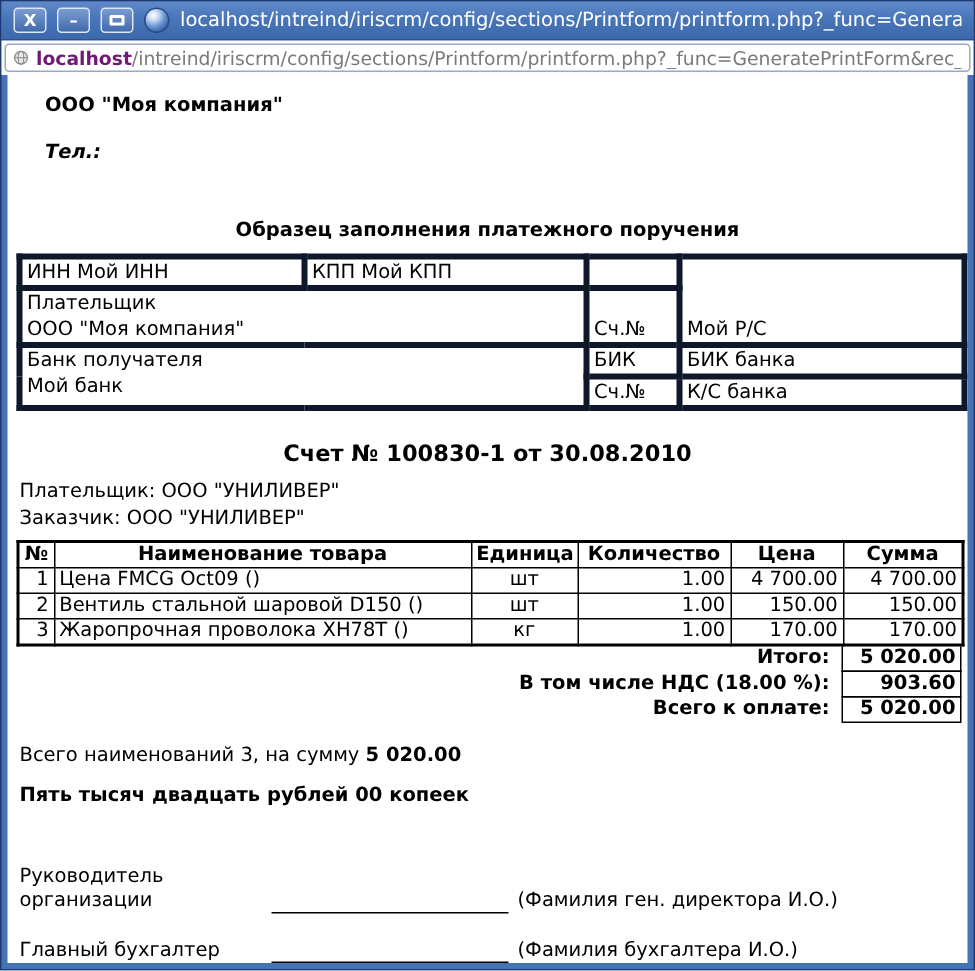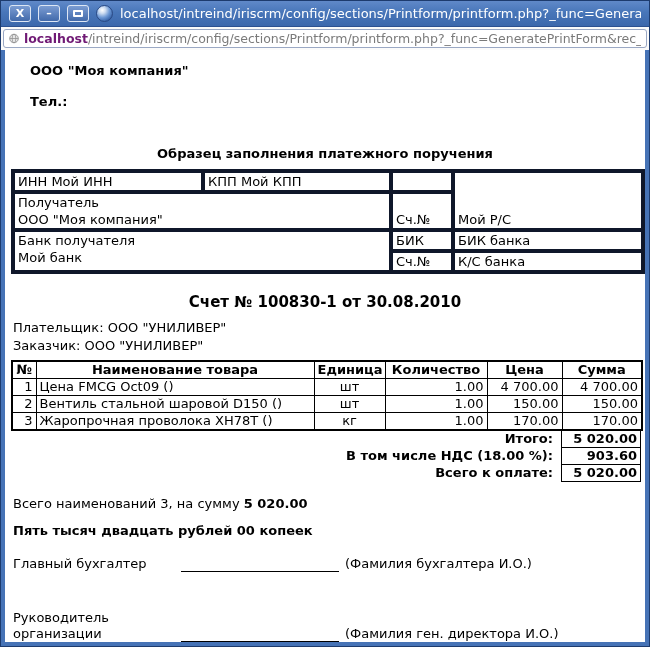--- a/index.html
+++ b/index.html
@@ -46,21 +46,21 @@
   }
   .url-text { font-size:12.5px; white-space:nowrap; overflow:hidden; }
   .url-host { font-weight:bold; color:#701a75; }
   .url-rest { color:#7a7a7a; }
   
   .content {
     flex:1; background:#fff; margin:0 4px 4px 4px; overflow:hidden;
     font-size:13px; line-height:16px; color:#000;
   }
   .company { font-weight:bold; margin:13px 0 0 25px; }
-  .phone   { font-weight:bold; margin:15px 0 0 25px; }
+  .phone   { font-weight:bold; margin:15px 0 0 25px;font-style:italic; }
   .sample-heading { font-weight:bold; text-align:center; margin-top:36px; }
   table.bank {
     border-collapse:collapse; table-layout:fixed;
     width:630px; margin:7px 0 0 6px;
     border:2px solid #000;
   }
   table.bank td { border:4px solid #0f172a; padding:0 3px; vertical-align:top; line-height:17px; }
   table.bank td.vbottom { vertical-align:bottom; }
   .invoice-title { text-align:center; font-size:15px; font-weight:bold; margin-top:20px; }
   .payer-block { margin:9px 0 0 8px; line-height:18px; }
@@ -131,21 +131,21 @@
           <col style="width:190px">
       </colgroup>
       <tbody>
           <tr>
         <td style="height:18px">ИНН Мой ИНН</td>
         <td>КПП Мой КПП</td>
         <td></td>
         <td rowspan="2" class="vbottom">Мой Р/С</td>
       </tr>
       <tr>
-        <td colspan="2" style="height:34px"><span>Получатель</span><br><span>ООО "Моя компания"</span></td>
+        <td colspan="2" style="height:34px"><span>Плательщик</span><br><span>ООО "Моя компания"</span></td>
         <td class="vbottom">Сч.№</td>
       </tr>
       <tr>
         <td colspan="2" rowspan="2"><span>Банк получателя</span><br><span>Мой банк</span></td>
         <td style="height:17px">БИК</td>
         <td>БИК банка</td>
       </tr>
       <tr>
         <td style="height:17px">Сч.№</td>
         <td>К/С банка</td>
@@ -217,25 +217,25 @@
       <div class="trow">
         <div class="lbl">Всего к оплате:</div>
         <div class="box">5 020.00</div>
       </div>
     </div>
 
     <div class="summary"><span>Всего наименований 3, на сумму</span>&nbsp;<b>5 020.00</b></div>
 
     <div class="words">Пять тысяч двадцать рублей 00 копеек</div>
 
+    <div class="sig-row first">
+      <div class="sig-label">Руководитель организации</div>
+      <div class="sig-line"></div>
+      <div class="sig-suffix">(Фамилия ген. директора И.О.)</div>
+    </div>
     <div class="sig-row second">
       <div class="sig-label">Главный бухгалтер</div>
       <div class="sig-line"></div>
       <div class="sig-suffix">(Фамилия бухгалтера И.О.)</div>
     </div>
-    <div class="sig-row first">
-      <div class="sig-label">Руководитель организации</div>
-      <div class="sig-line"></div>
-      <div class="sig-suffix">(Фамилия ген. директора И.О.)</div>
-    </div>
 
   </div>
 </div>
 
 </body></html>

